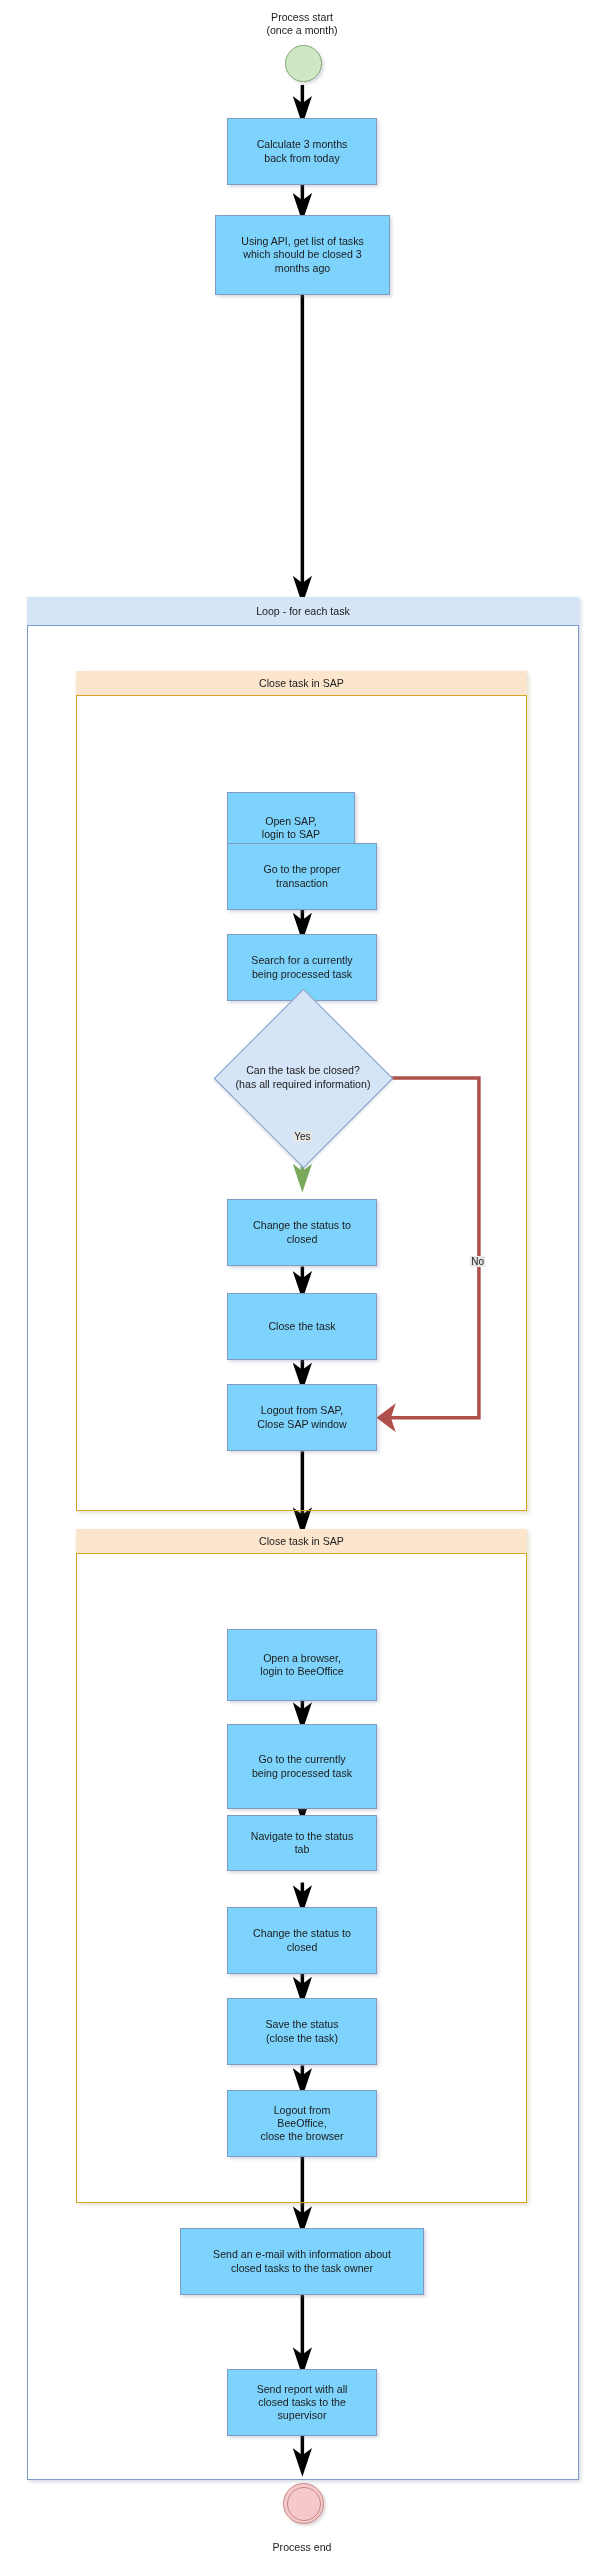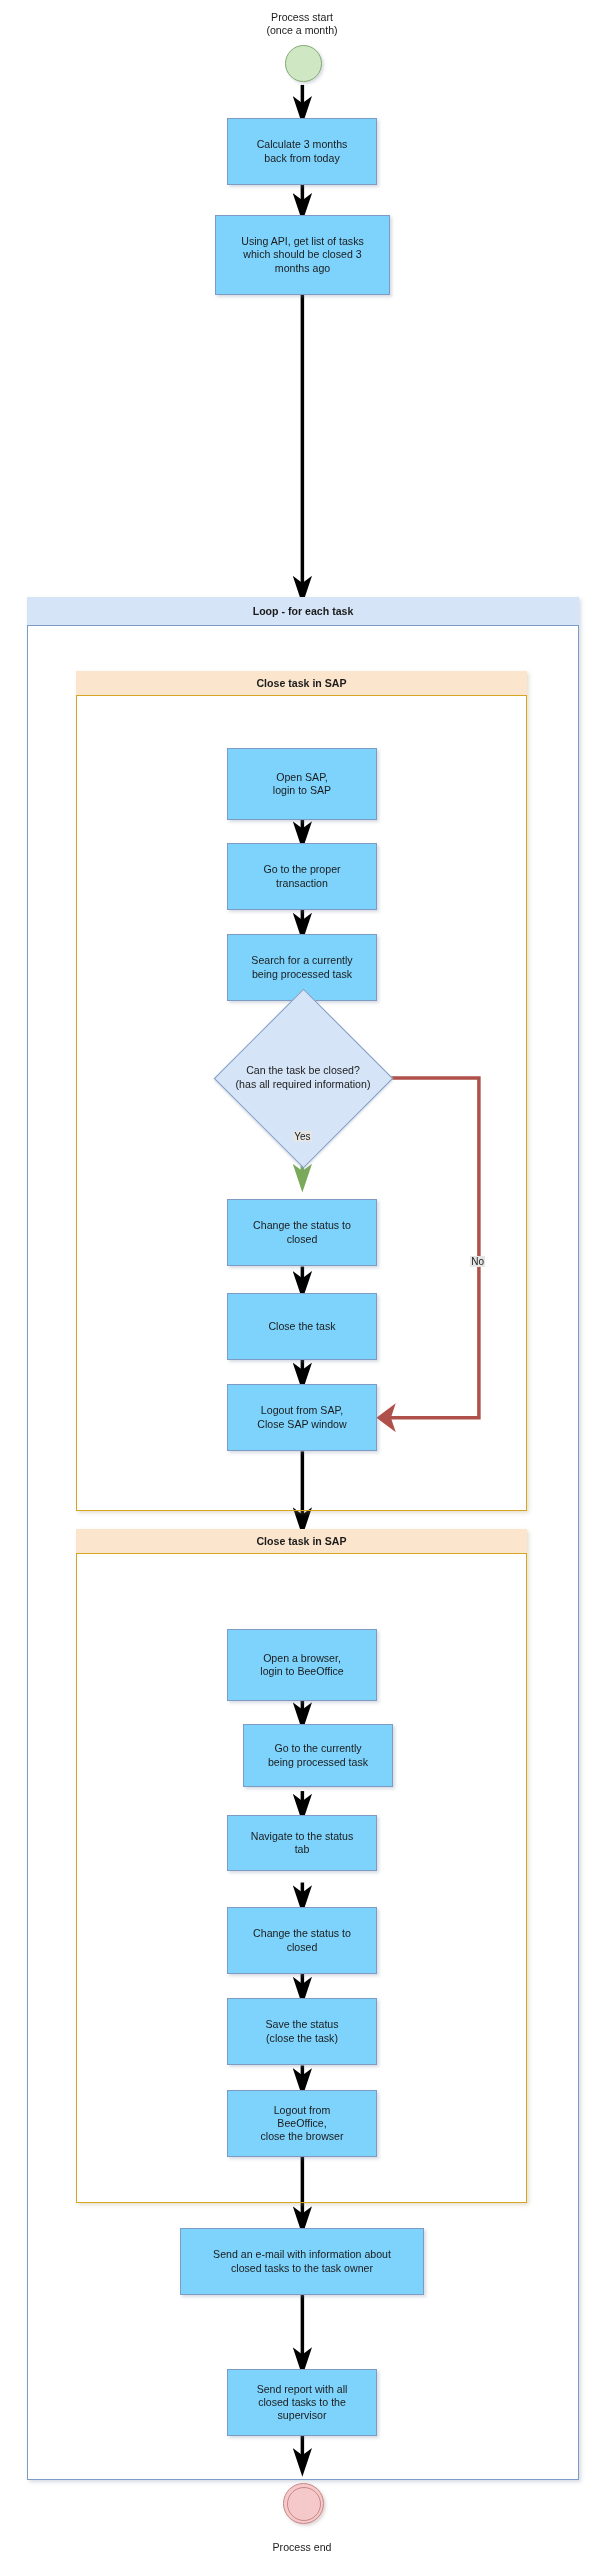--- a/index.html
+++ b/index.html
@@ -118,21 +118,21 @@
   }
   .group-title {
     position: absolute;
     left: 0;
     top: 0;
     right: 0;
     box-sizing: border-box;
     display: flex;
     align-items: center;
     justify-content: center;
-    font-weight: bold;
+    font-weight: normal;
     font-size: 10.6px;
     color: #1b1b1b;
   }
 
   
   .group-loop > .group-body {
     border: 1.9px solid #7d9bc6;
     box-shadow: 1.9px 1.9px 3.8px rgba(120,135,160,0.30);
   }
   .group-loop > .group-title {
@@ -242,21 +242,21 @@
   <div class="group group-loop" style="left: 27px; top: 597px; width: 552px; height: 1883px;">
     <div class="group-body"></div>
     <div class="group-title">Loop - for each task</div>
   </div>
 
   <div class="group group-sap" style="left: 76px; top: 671px; width: 451px; height: 840px;">
     <div class="group-body"></div>
     <div class="group-title">Close task in SAP</div>
   </div>
 
-  <div class="node proc" style="left: 227px; top: 748px; width: 150px; height: 72px;">Open SAP,
+  <div class="node proc" style="left: 227px; top: 792px; width: 128px; height: 72px;">Open SAP,
 login to SAP</div>
 
   <div class="node proc" style="left: 227px; top: 843px; width: 150px; height: 67px;">Go to the proper
 transaction</div>
 
   <div class="node proc" style="left: 227px; top: 934px; width: 150px; height: 67px;">Search for a currently
 being processed task</div>
 
   <div class="diamond-shape" style="left: 240px; top: 1015px; width: 125px; height: 125px;"></div>
   <div class="diamond-label" style="left: 209px; top: 1045px; width: 188px; height: 65px;">Can the task be closed?
@@ -275,21 +275,21 @@
 Close SAP window</div>
 
   <div class="group group-sap" style="left: 76px; top: 1529px; width: 451px; height: 674px;">
     <div class="group-body"></div>
     <div class="group-title">Close task in SAP</div>
   </div>
 
   <div class="node proc" style="left: 227px; top: 1629px; width: 150px; height: 72px;">Open a browser,
 login to BeeOffice</div>
 
-  <div class="node proc" style="left: 227px; top: 1724px; width: 150px; height: 63px; margin-left: 16px;">Go to the currently
+  <div class="node proc" style="left: 227px; top: 1724px; width: 150px; height: 85px;">Go to the currently
 being processed task</div>
 
   <div class="node proc" style="left: 227px; top: 1815px; width: 150px; height: 56px;">Navigate to the status
 tab</div>
 
   <div class="node proc" style="left: 227px; top: 1907px; width: 150px; height: 67px;">Change the status to
 closed</div>
 
   <div class="node proc" style="left: 227px; top: 1998px; width: 150px; height: 67px;">Save the status
 (close the task)</div>

